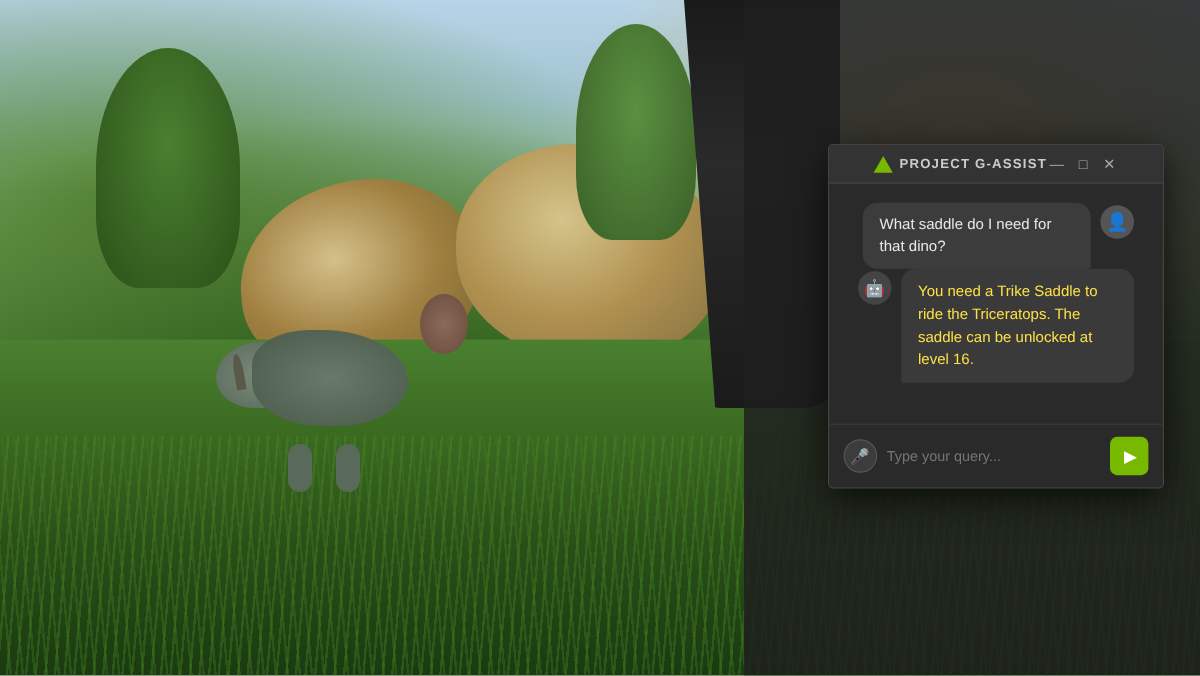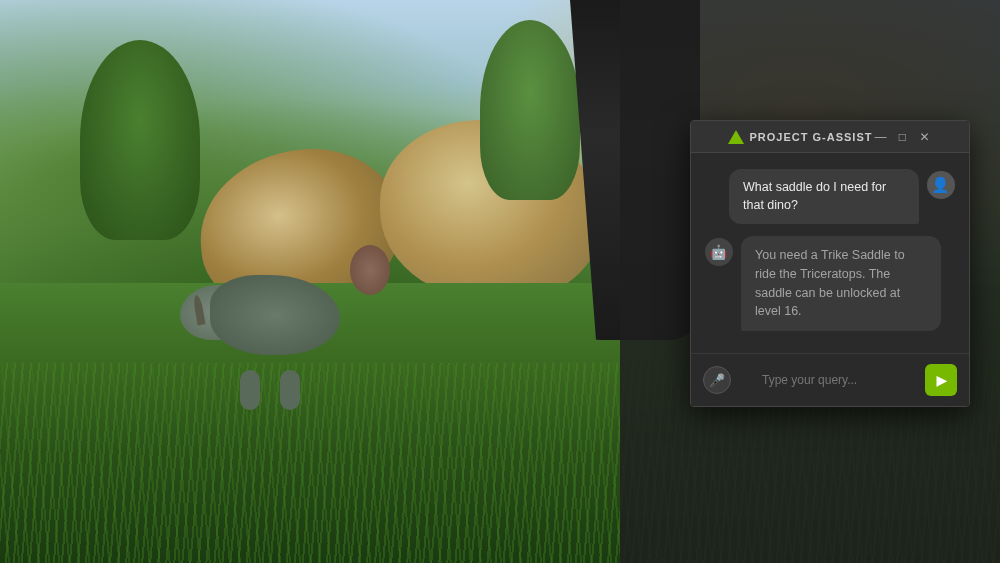--- a/index.html
+++ b/index.html
@@ -241,25 +241,25 @@
       align-items: center;
       justify-content: center;
       color: #aaa;
       font-size: 12px;
       cursor: pointer;
       border-radius: 2px;
     }
 
     
     .chat-area {
-      padding: 16px 14px;
+      padding: 16px 24px;
       min-height: 200px;
       display: flex;
       flex-direction: column;
-      gap: 12px;
+      gap: 0;
     }
 
     
     .user-message-row {
       display: flex;
       justify-content: flex-end;
       align-items: flex-start;
       gap: 8px;
     }
     .user-bubble {
@@ -298,21 +298,21 @@
       align-items: center;
       justify-content: center;
       flex-shrink: 0;
       margin-top: 2px;
       font-size: 14px;
     }
     .ai-bubble {
       background: #3a3a3a;
       border-radius: 12px 12px 12px 2px;
       padding: 10px 14px;
-      color: #a3a3a3;
+      color: #fde047;
       font-size: 12.5px;
       line-height: 1.5;
       max-width: 200px;
     }
 
     
     .input-area {
       padding: 10px 12px;
       border-top: 1px solid #3a3a3a;
       display: flex;
@@ -335,21 +335,20 @@
       flex-shrink: 0;
     }
     .query-input {
       flex: 1;
       background: transparent;
       border: none;
       outline: none;
       color: #84cc16;
       font-size: 12px;
       font-family: inherit;
-      margin-left: 23px;
     }
     .send-btn {
       width: 32px;
       height: 32px;
       background: #76b900;
       border: none;
       border-radius: 6px;
       display: flex;
       align-items: center;
       justify-content: center;

